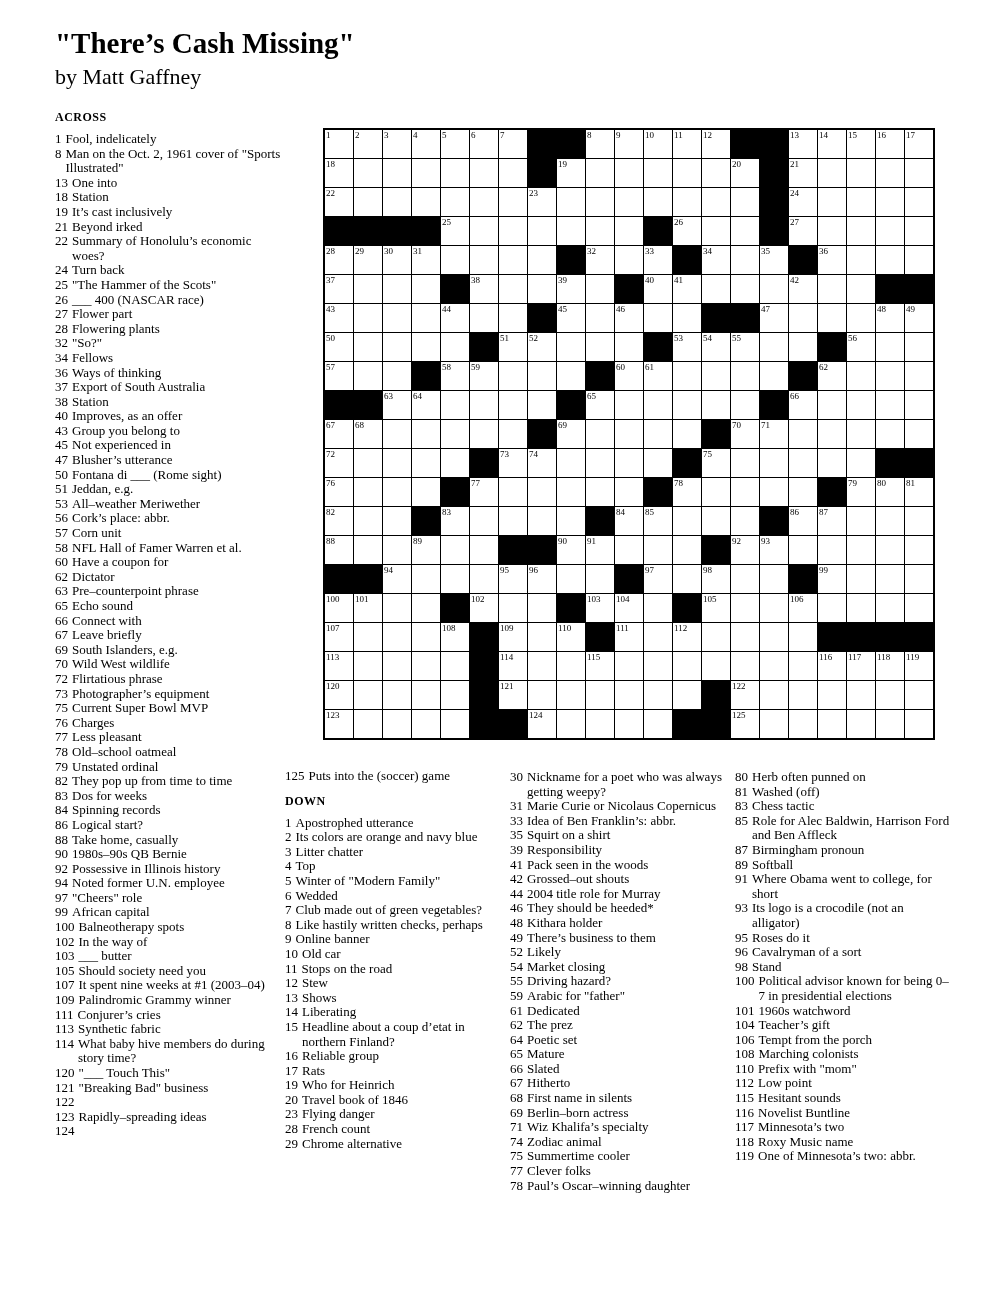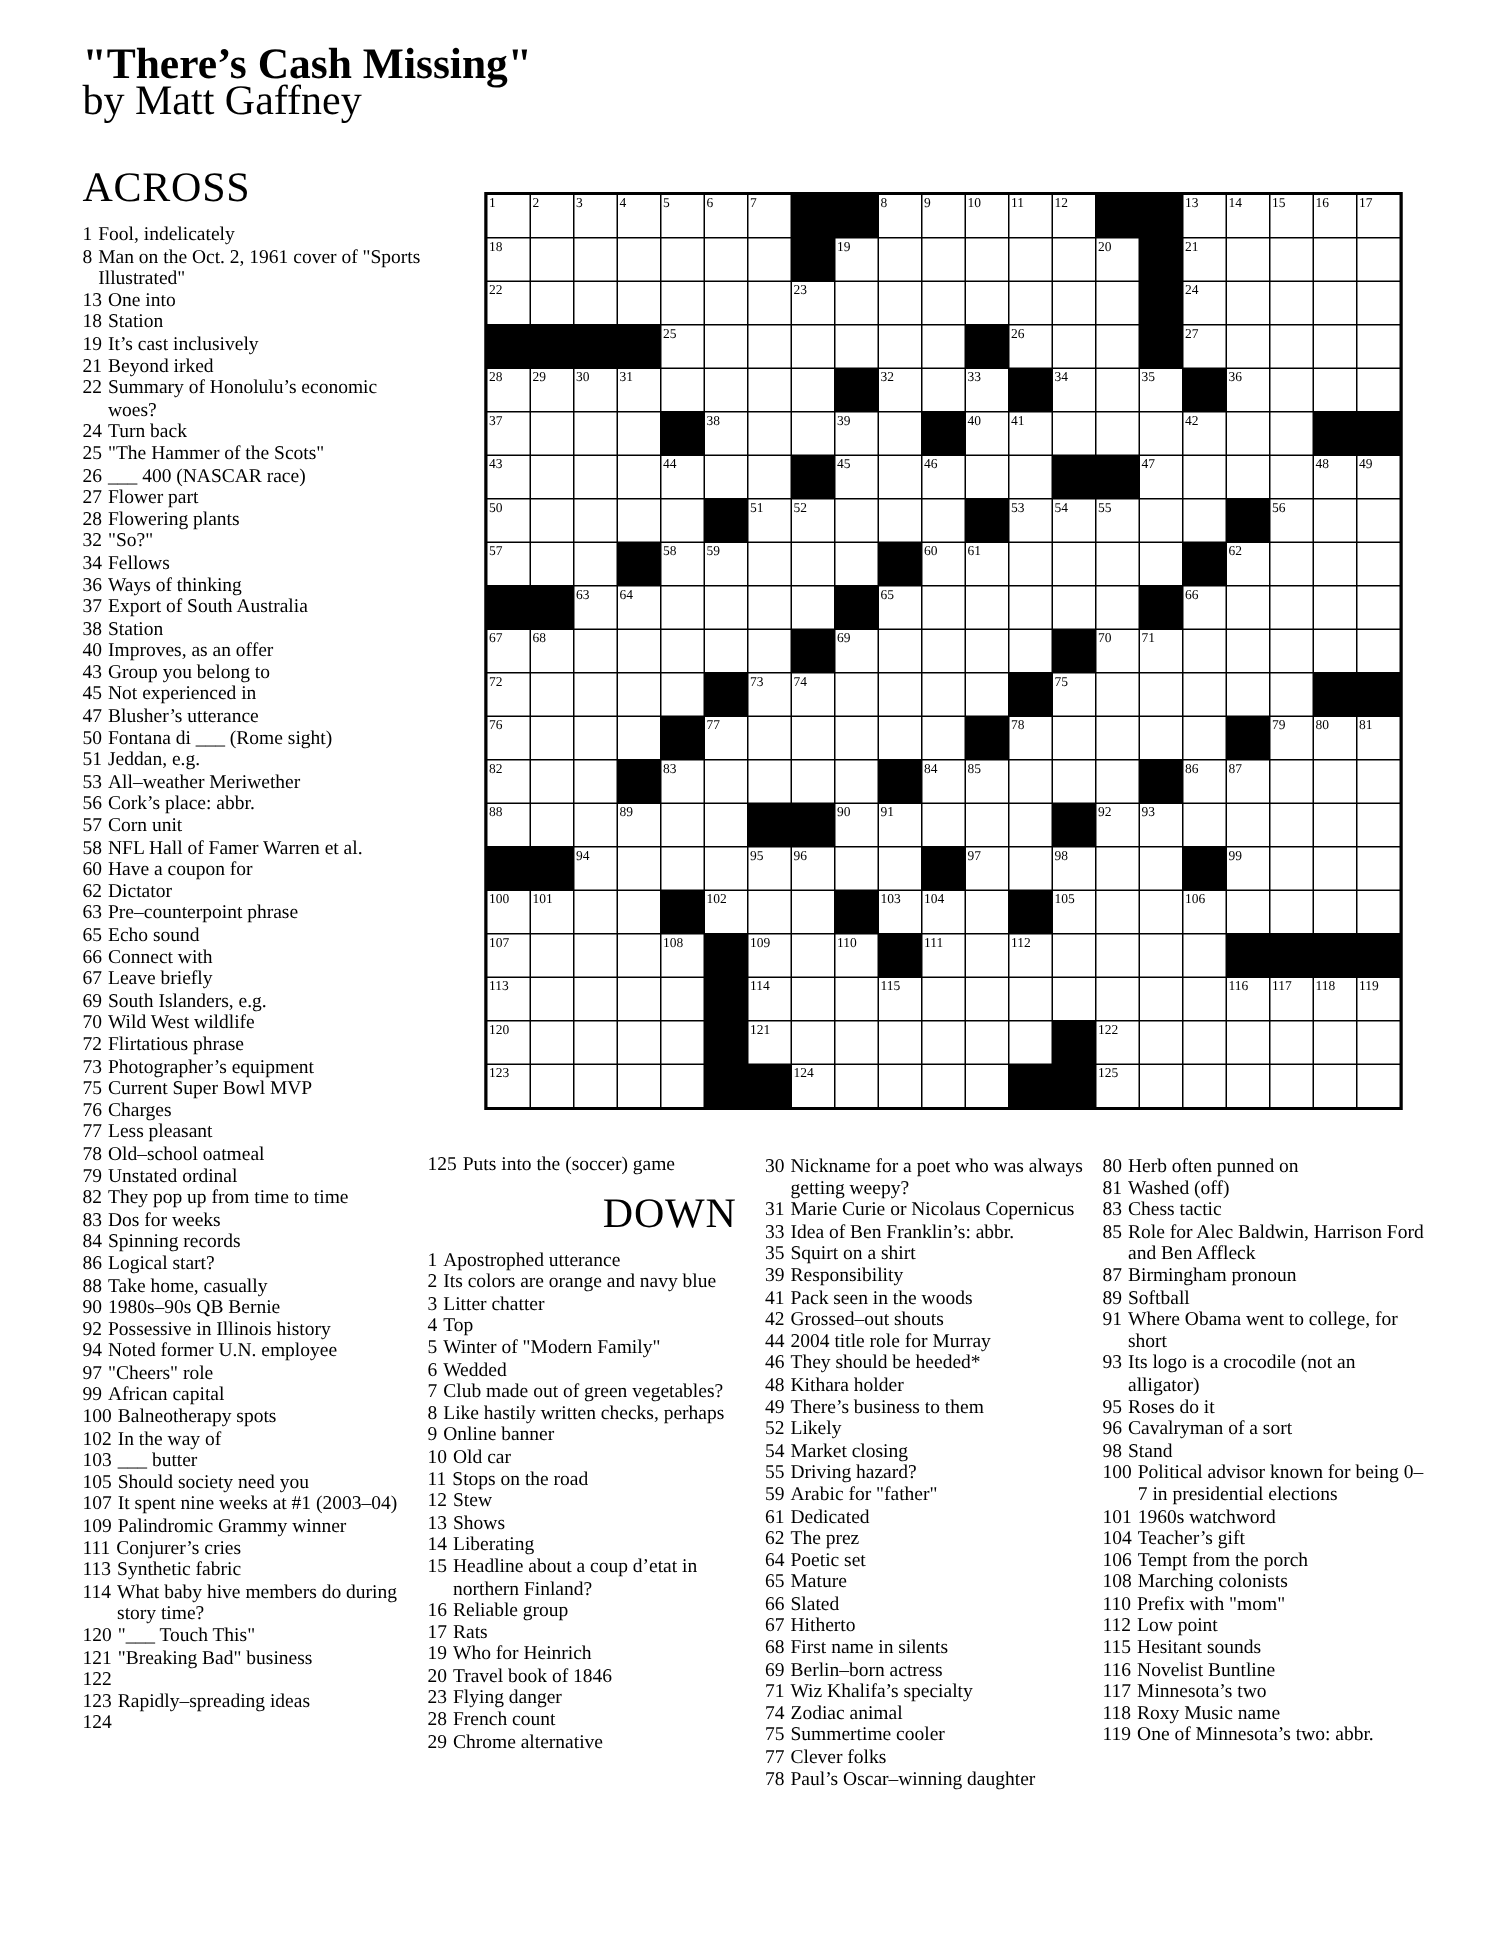--- a/index.html
+++ b/index.html
@@ -1,25 +1,25 @@
 <!DOCTYPE html>
 <html><head>
 <meta charset="utf-8">
 <style>
   html,body{margin:0;padding:0;background:#fff;}
   .page{position:relative;width:1000px;height:1294px;background:#ffffff;color:#000;
         font-family:"Liberation Serif","DejaVu Serif",serif;overflow:hidden;}
   .title{position:absolute;left:55px;top:27px;font-size:29px;font-weight:bold;white-space:nowrap;}
-  .byline{position:absolute;left:55px;top:52px;font-size:28px;white-space:nowrap;}
-  .col-header{font-size:28px;font-weight:normal;letter-spacing:.5px;margin:0 0 7px 0;}
+  .byline{position:absolute;left:55px;top:64px;font-size:22px;white-space:nowrap;}
+  .col-header{font-size:12px;font-weight:bold;letter-spacing:.5px;margin:0 0 7px 0;}
   .across-col{position:absolute;left:55px;top:110px;width:232px;}
   .col2{position:absolute;left:285px;top:769px;width:206px;}
   .col3{position:absolute;left:510px;top:770px;width:218px;}
   .col4{position:absolute;left:735px;top:770px;width:216px;}
-  .down-header{margin:10px 0 7px 0;text-align:right;}
+  .down-header{margin:10px 0 7px 0;}
   .clue{display:flex;align-items:flex-start;font-size:13px;line-height:14.6px;}
   .cn{flex:none;margin-right:4px;}
   .ct{flex:1 1 auto;}
   .grid{position:absolute;left:323px;top:128px;display:grid;
         grid-template-columns:repeat(21,28px);grid-auto-rows:28px;gap:1px;
         background:#000;border:2px solid #000;width:608px;}
   .cell{background:#fff;position:relative;}
   .cell.black{background:#000;}
   .num{position:absolute;top:0px;left:1px;font-size:9px;line-height:10px;
        font-family:"Liberation Serif","DejaVu Serif",serif;}

